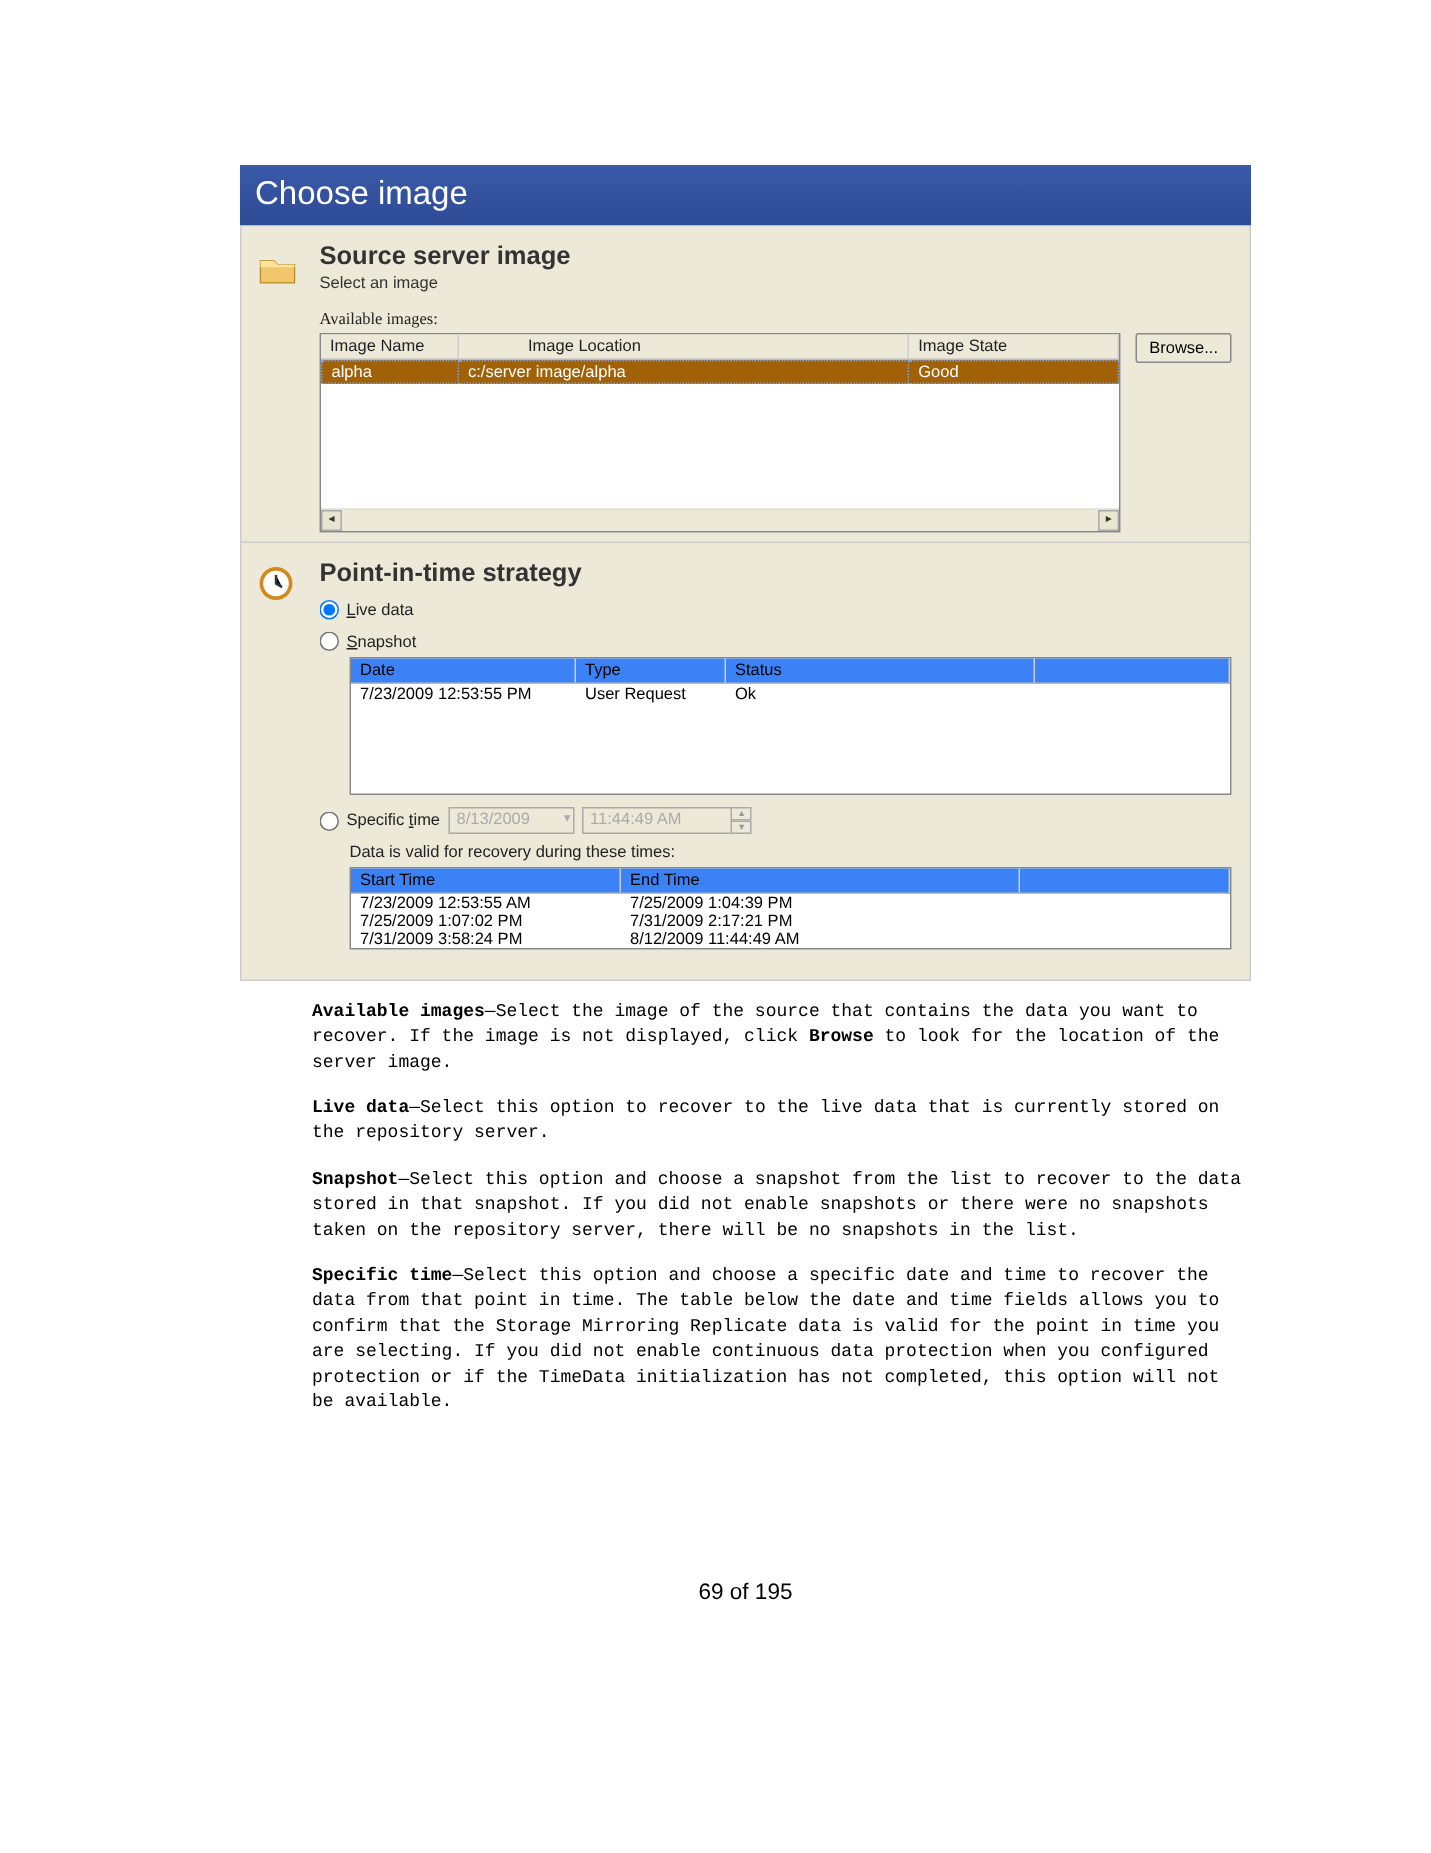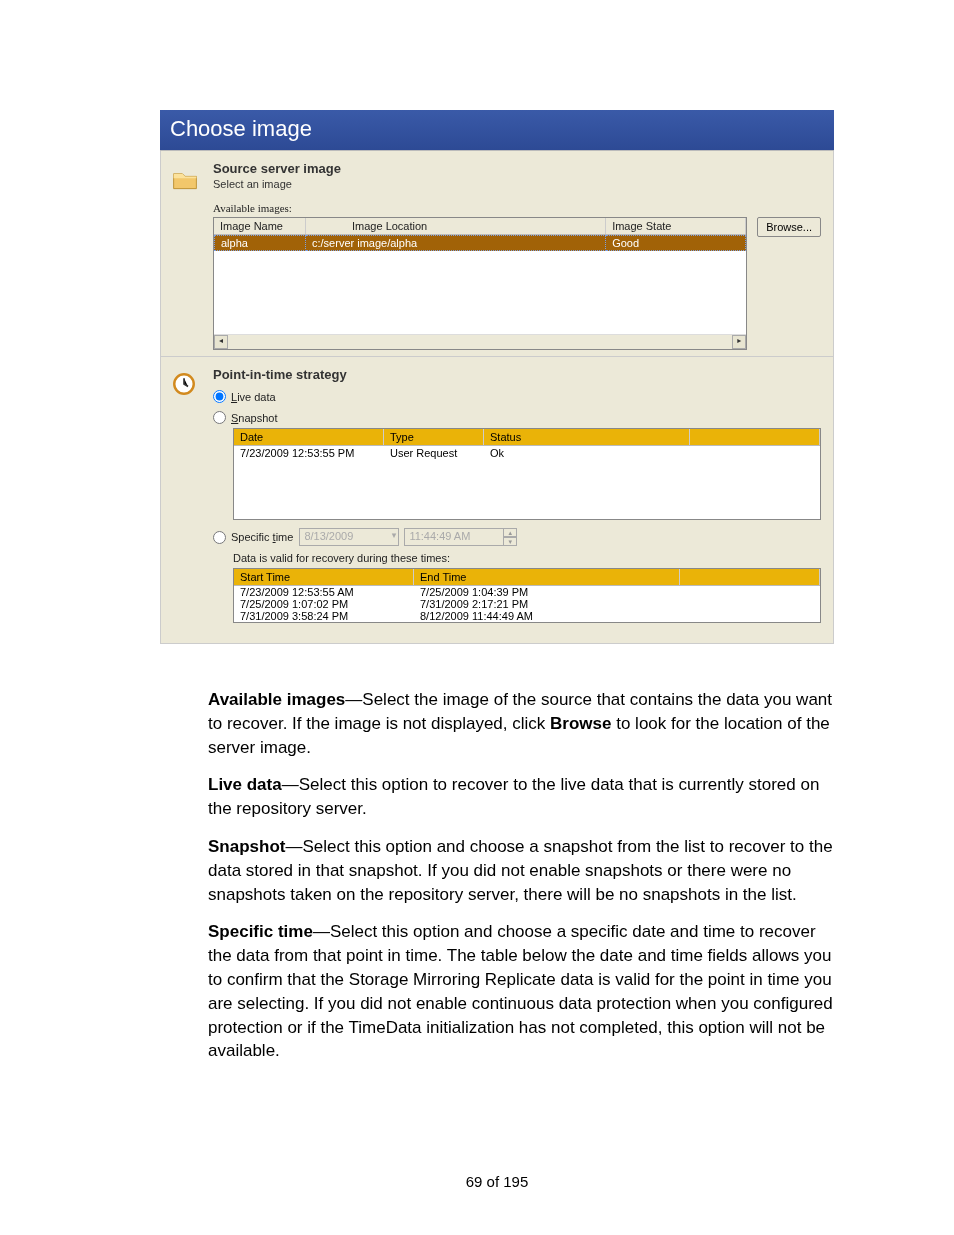--- a/index.html
+++ b/index.html
@@ -43,21 +43,21 @@
     width: 28px;
     height: 28px;
   }
   .icon-folder svg { width: 28px; height: 28px; }
   .icon-clock svg { width: 26px; height: 26px; }
   .sec-content {
     margin-left: 40px;
   }
   .sec-heading {
     font-family: Tahoma, Arial, sans-serif;
-    font-size: 13px;
+    font-size: 17px;
     font-weight: bold;
     color: #333;
   }
   .sec-sub {
     font-family: Tahoma, Arial, sans-serif;
     font-size: 11px;
     color: #333;
     margin-top: 2px;
   }
   .label-small {
@@ -158,21 +158,21 @@
     background: #fff;
     border: 1px solid #888;
     margin: 4px 0 6px 20px;
     font-family: Tahoma, Arial, sans-serif;
     font-size: 11px;
   }
   .snap-table { height: 90px; display: flex; flex-direction: column; }
   .times-table { display: flex; flex-direction: column; }
   .sthead, .tthead {
     display: flex;
-    background: #eab308;
+    background: #3b82f6;
     border-bottom: 1px solid #bbb;
   }
   .sth, .tth {
     padding: 2px 6px;
     border-right: 1px solid #ccc;
     box-sizing: border-box;
   }
   .sth.s1 { width: 150px; }
   .sth.s2 { width: 100px; }
   .sth.s3 { flex: 1; }
@@ -194,21 +194,21 @@
     font-family: Tahoma, Arial, sans-serif;
     font-size: 11px;
     color: #aaa;
     background: #ece9d8;
     border: 1px solid #aaa;
     padding: 1px 4px;
     height: 18px;
     box-sizing: border-box;
     vertical-align: middle;
   }
-  .date-field { width: 100px; margin: 0 3px 0 6px; position: relative; }
+  .date-field { width: 84px; margin: 0 3px 0 6px; position: relative; }
   .date-field::after {
     content: "▾";
     position: absolute;
     right: 2px;
     top: 1px;
     color: #aaa;
     font-size: 9px;
   }
   .time-field { width: 100px; margin-left: 2px; position: relative; }
   .spinner {
@@ -229,23 +229,23 @@
     box-sizing: border-box;
   }
   .validmsg {
     font-family: Tahoma, Arial, sans-serif;
     font-size: 11px;
     color: #222;
     margin: 6px 0 2px 20px;
   }
 
   .doc-text {
-    margin-top: 44px;
-    font-family: Liberation Sans, sans-serif;
-    font-size: 17px;
+    margin-top: 12px;
+    font-family: Liberation Mono, monospace;
+    font-size: 12px;
     line-height: 1.4;
     color: #000;
   }
   .doc-text p { margin: 0 0 14px 0; }
   .bold { font-weight: bold; }
   .page-num {
     text-align: center;
     font-size: 15px;
     margin-top: 110px;
   }

